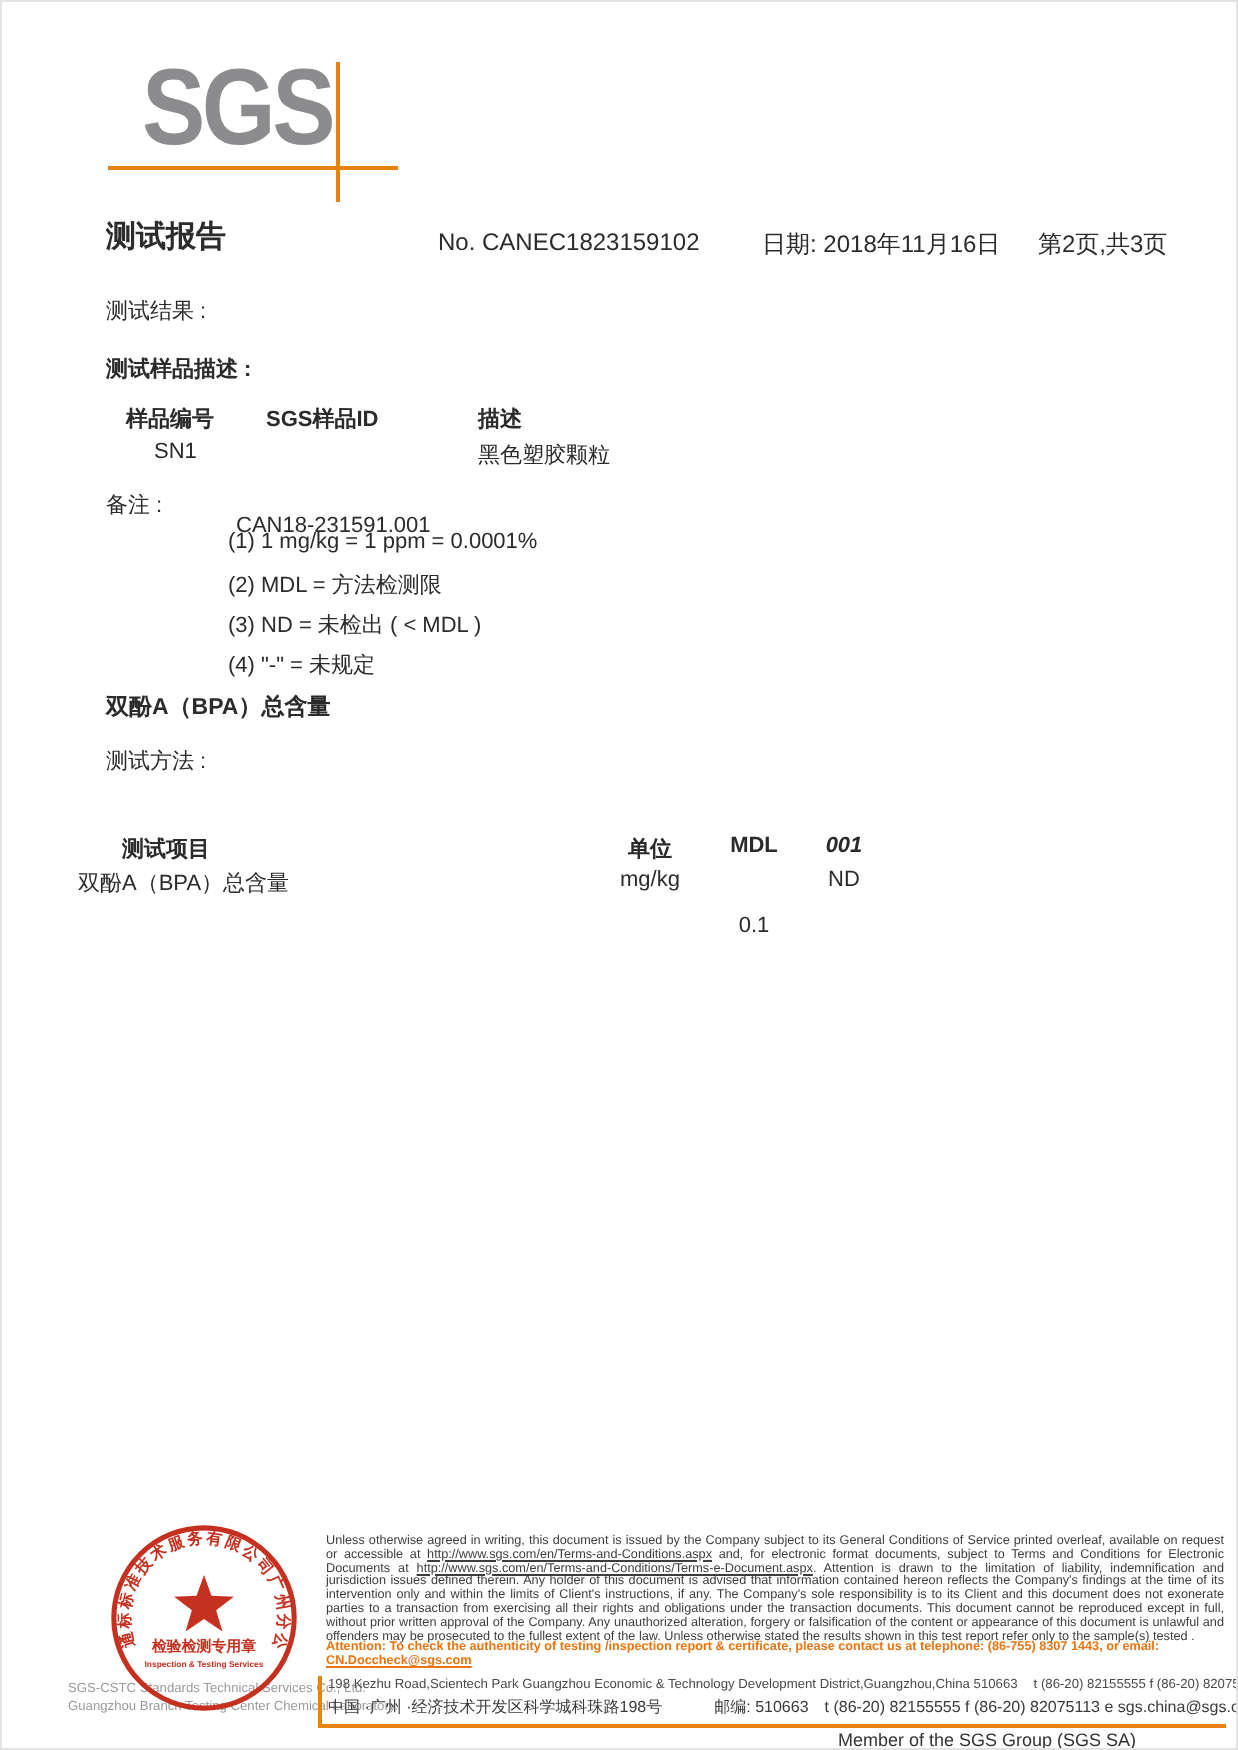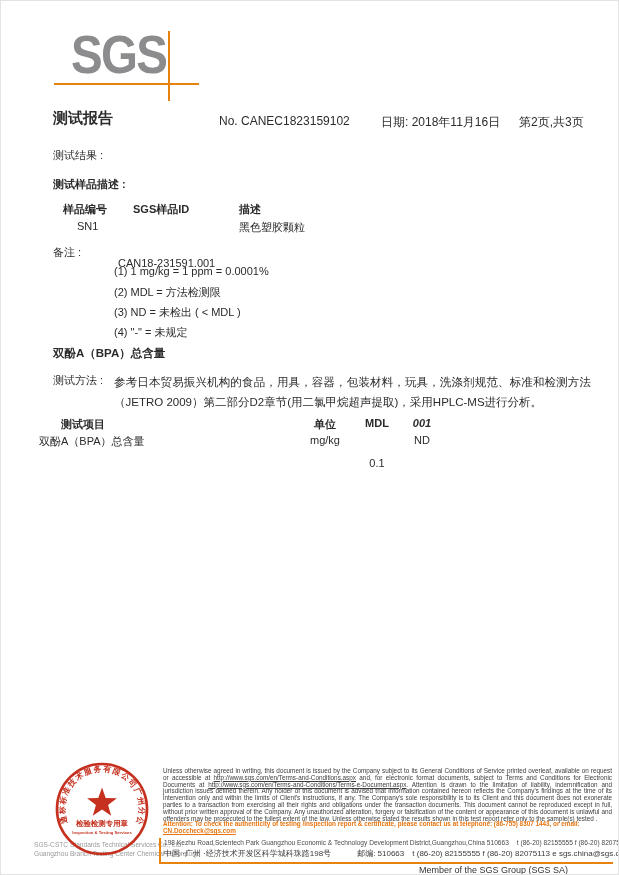--- a/index.html
+++ b/index.html
@@ -93,21 +93,20 @@
   <div class="abs label11" style="left:238px; top:219px;">黑色塑胶颗粒</div>
 
   <div class="abs label11" style="left:52px; top:244px;">备注 :</div>
   <div class="note-item" style="top:264px;">(1) 1 mg/kg = 1 ppm = 0.0001%</div>
   <div class="note-item" style="top:284px;">(2) MDL = 方法检测限</div>
   <div class="note-item" style="top:304px;">(3) ND = 未检出 ( &lt; MDL )</div>
   <div class="note-item" style="top:324px;">(4) "-" = 未规定</div>
 
   <div class="abs b u" style="left:52px; top:345px; font-size:11.5px;">双酚A（BPA）总含量</div>
   <div class="abs label11" style="left:52px; top:372px;">测试方法 :</div>
-  <div class="method-text">参考日本贸易振兴机构的食品，用具，容器，包装材料，玩具，洗涤剂规范、标准和检测方法（JETRO 2009）第二部分D2章节(用二氯甲烷超声提取)，采用HPLC-MS进行分析。</div>
 
   <div class="abs label11 b u" style="left:60px; top:416px;text-align:right;">测试项目</div>
   <div class="abs label11 b u cellc" style="left:302px; top:416px;">单位</div>
   <div class="abs label11 b u cellc" style="left:354px; top:416px;">MDL</div>
   <div class="abs label11 b u i cellc" style="left:399px; top:416px;">001</div>
 
   <div class="abs label11" style="left:38px; top:433px;">双酚A（BPA）总含量</div>
   <div class="abs label11 cellc" style="left:302px; top:433px;">mg/kg</div>
   <div class="abs label11 cellc" style="left:354px; top:433px;margin-top:23px;">0.1</div>
   <div class="abs label11 cellc" style="left:399px; top:433px;">ND</div>

